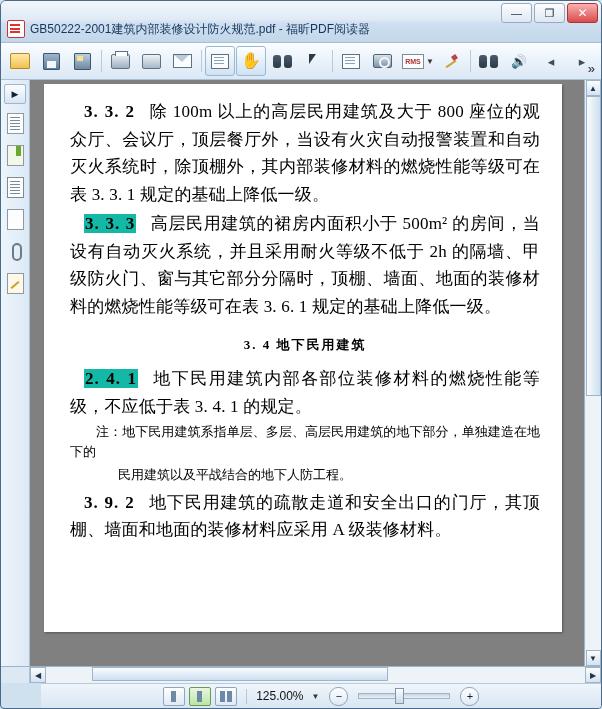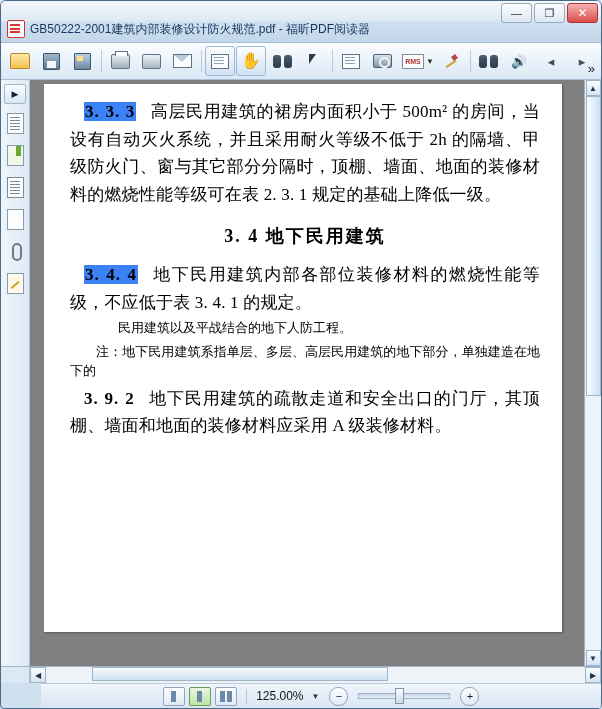--- a/index.html
+++ b/index.html
@@ -276,28 +276,28 @@
     margin: 0 0 2px 0;
     text-align: justify;
     letter-spacing: 0.2px;
   }
   .num {
     font-weight: bold;
     font-family: "Liberation Serif", serif;
     letter-spacing: 1px;
   }
   .num.hl {
-    background: #3b82f6;
+    background: #14b8a6;
     padding: 0 1px;
   }
   .gap { display: inline-block; width: 14px; }
   .sec-title {
     text-align: center;
     font-weight: bold;
-    font-size: 18px;
+    font-size: 13px;
     margin: 14px 0 10px 0;
     letter-spacing: 2px;
   }
   .note {
     font-size: 13px;
     line-height: 1.5;
     margin: 2px 0 4px 0;
     text-align: justify;
   }
   .note .ind { display: inline-block; width: 26px; }
@@ -561,37 +561,40 @@
           <div class="doc-sheet"></div>
         </div>
     </div>
 
     <div class="viewer">
       <div class="page-scroll">
         <div class="page">
           <div class="page-inner">
 
 
-
             <p class="para">
-              <span class="gap"></span><span class="num hl">3. 3. 3</span><span class="gap"></span><span>高层民用建筑的裙房内面积小于 500m² 的房间，当设有自动灭火系统，并且采用耐火等级不低于 2h 的隔墙、甲级防火门、窗与其它部分分隔时，顶棚、墙面、地面的装修材料的燃烧性能等级可在表 2. 3. 1 规定的基础上降低一级。</span>
+              <span class="gap"></span><span class="num">3. 3. 2</span><span class="gap"></span><span>除 100m 以上的高层民用建筑及大于 800 座位的观众厅、会议厅，顶层餐厅外，当设有火灾自动报警装置和自动灭火系统时，除顶棚外，其内部装修材料的燃烧性能等级可在表 3. 3. 1 规定的基础上降低一级。</span>
             </p>
 
+            <p class="para">
+              <span class="gap"></span><span class="num hl">3. 3. 3</span><span class="gap"></span><span>高层民用建筑的裙房内面积小于 500m² 的房间，当设有自动灭火系统，并且采用耐火等级不低于 2h 的隔墙、甲级防火门、窗与其它部分分隔时，顶棚、墙面、地面的装修材料的燃烧性能等级可在表 3. 6. 1 规定的基础上降低一级。</span>
+            </p>
+
 
             <div class="sec-title">3. 4    地下民用建筑</div>
 
             <p class="para">
-              <span class="gap"></span><span class="num hl">3. 4. 4</span><span class="gap"></span><span>地下民用建筑内部各部位装修材料的燃烧性能等级，不应低于表 3. 4. 1 的规定。</span>
+              <span class="gap"></span><span class="num hl">2. 4. 1</span><span class="gap"></span><span>地下民用建筑内部各部位装修材料的燃烧性能等级，不应低于表 3. 4. 1 的规定。</span>
             </p>
 
+            <p class="note">
+              <span class="ind"></span><span>注：地下民用建筑系指单层、多层、高层民用建筑的地下部分，单独建造在地下的</span>
+            </p>
             <p class="note note-2">
               <span>民用建筑以及平战结合的地下人防工程。</span>
-            </p>
-            <p class="note">
-              <span class="ind"></span><span>注：地下民用建筑系指单层、多层、高层民用建筑的地下部分，单独建造在地下的</span>
             </p>
 
             <p class="para">
               <span class="gap"></span><span class="num">3. 9. 2</span><span class="gap"></span><span>地下民用建筑的疏散走道和安全出口的门厅，其顶棚、墙面和地面的装修材料应采用 A 级装修材料。</span>
             </p>
 
           </div>
         </div>
       </div>
 

